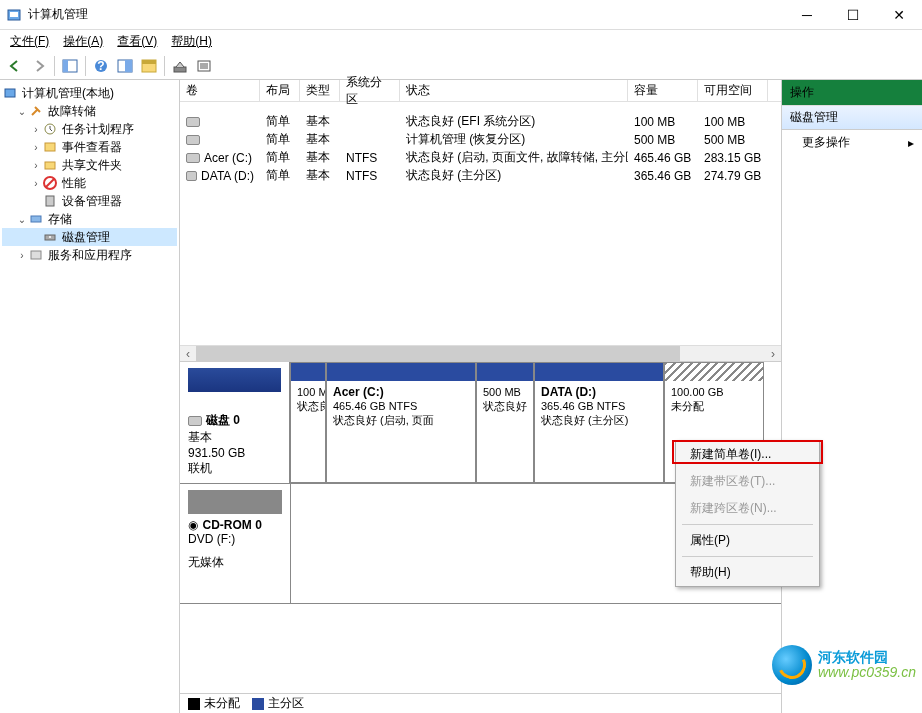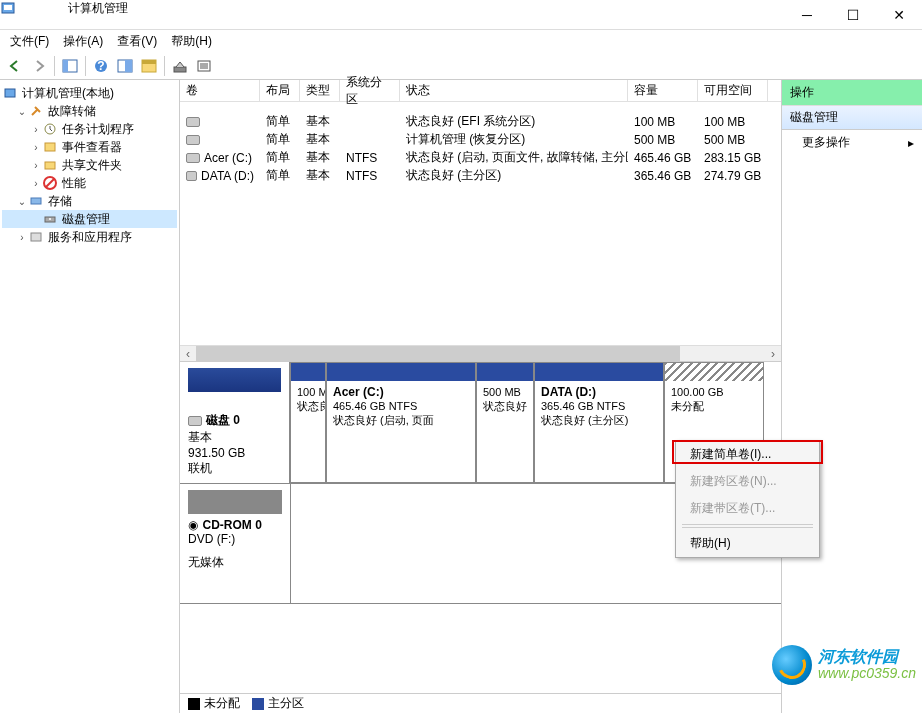--- a/index.html
+++ b/index.html
@@ -1,25 +1,25 @@
 <!DOCTYPE html>
 <html><head>
 <meta charset="utf-8">
 <style>
 * { box-sizing: border-box; margin: 0; padding: 0; font-family: "Microsoft YaHei", "SimSun", sans-serif; font-size: 12px; }
 body { width: 922px; height: 713px; background: #fff; overflow: hidden; position: relative; }
 
-.titlebar { height: 30px; display: flex; align-items: flex-start; border-bottom: 1px solid #ddd; gap: 46px; }
+.titlebar { height: 30px; display: flex; align-items: center; padding-left: 6px; border-bottom: 1px solid #ddd; }
 .titlebar .icon { width: 16px; height: 16px; margin-right: 6px; }
 .titlebar .title { flex: 1; }
 .winbtns { display: flex; height: 100%; }
 .winbtn { width: 46px; display: flex; align-items: center; justify-content: center; font-size: 14px; }
 
 .menubar { height: 22px; display: flex; align-items: center; padding-left: 4px; gap: 2px; }
-.menubar span { padding: 2px 6px; }
+.menubar span { padding: 2px 6px; text-decoration: underline; }
 
 .toolbar { height: 28px; display: flex; align-items: center; padding-left: 4px; gap: 2px; border-bottom: 1px solid #ccc; }
 .toolbtn { width: 22px; height: 22px; display: flex; align-items: center; justify-content: center; border: 1px solid transparent; }
 .tsep { width: 1px; height: 20px; background: #ccc; margin: 0 2px; }
 
 .workspace { display: flex; height: calc(100% - 80px); }
 .tree { width: 180px; border-right: 1px solid #ccc; padding: 4px 2px; overflow: hidden; }
 .tree-row { display: flex; align-items: center; height: 18px; padding: 1px 0; white-space: nowrap; }
 .tree-row .twist { width: 12px; text-align: center; color: #555; font-size: 10px; }
 .tree-row .ticon { width: 16px; height: 16px; margin-right: 4px; display: inline-flex; align-items: center; justify-content: center; }
@@ -51,32 +51,32 @@
 .part-body { padding: 4px 6px; font-size: 11px; line-height: 14px; white-space: nowrap; overflow: hidden; }
 .part-body b { font-weight: bold; }
 .bar-blue { background: #2a4ba0; }
 .bar-hatch { background: repeating-linear-gradient(135deg, #888 0, #888 2px, #fff 2px, #fff 6px); }
 
 .legend { height: 20px; display: flex; align-items: center; padding-left: 8px; gap: 12px; border-top: 1px solid #ccc; }
 .legend .sw { width: 12px; height: 12px; margin-right: 4px; display: inline-block; vertical-align: middle; }
 .legend span { display: inline-flex; align-items: center; }
 
 .actions { width: 140px; }
-.actions-head { background: #86efac; padding: 4px 8px; border-bottom: 1px solid #ddd; }
+.actions-head { background: #15803d; padding: 4px 8px; border-bottom: 1px solid #ddd; }
 .actions-section { background: linear-gradient(#eaf3ff, #d4e7ff); padding: 3px 8px; border-bottom: 1px solid #ccc; }
 .actions-item { padding: 4px 8px 4px 20px; display: flex; align-items: center; justify-content: space-between; }
 
 .context-menu { position: absolute; left: 675px; top: 440px; width: 145px; background: #f5f5f5; border: 1px solid #aaa; box-shadow: 2px 2px 4px rgba(0,0,0,.3); z-index: 100; }
 .ctx-item { padding: 5px 14px; white-space: nowrap; }
 .ctx-item.disabled { color: #999; }
 .ctx-sep { height: 1px; background: #ccc; margin: 2px 6px; }
 .ctx-highlight { position: absolute; left: 672px; top: 440px; width: 151px; height: 24px; border: 2px solid #d00; z-index: 101; pointer-events: none; }
 
 .watermark { position: absolute; right: 6px; bottom: 28px; display: flex; align-items: center; gap: 6px; z-index: 50; }
-.watermark .wtext { color: #0a9bd8; font-size: 16px; font-weight: bold; font-style: italic; text-shadow: 1px 1px 0 #fff; line-height: 1; }
+.watermark .wtext { color: #0a9bd8; font-size: 14px; font-weight: bold; text-shadow: 1px 1px 0 #fff; line-height: 1; }
 .watermark .wurl { color: #7bc043; font-size: 14px; font-style: italic; }
 .wlogo { width: 40px; height: 40px; border-radius: 50%; background: radial-gradient(circle at 35% 35%, #6cf, #08c 60%, #059); position: relative; }
 .wlogo::after { content: ""; position: absolute; inset: 6px; border: 3px solid #fa0; border-radius: 50%; border-top-color: transparent; border-left-color: transparent; transform: rotate(20deg); }
 
 svg { display: block; }
 </style>
 </head>
 <body>
 
 <div class="titlebar">
@@ -205,20 +205,29 @@
       </div>
     <div class="tree-row ind2">
         <span class="twist">›</span>
         <span class="ticon">
           <svg width="14" height="14">
             <circle cx="7" cy="7" r="6" fill="none" stroke="#d33" stroke-width="2"></circle>
             <line x1="3" y1="11" x2="11" y2="3" stroke="#d33" stroke-width="2"></line>
           </svg>
         </span>
         <span>性能</span>
+      </div>
+    <div class="tree-row ind2">
+        <span class="twist"></span>
+        <span class="ticon">
+          <svg width="14" height="14">
+            <rect x="3" y="2" width="8" height="10" fill="#ccc" stroke="#666"></rect>
+          </svg>
+        </span>
+        <span>设备管理器</span>
       </div>
     <div class="tree-row ind1">
         <span class="twist">⌄</span>
         <span class="ticon">
           <svg width="14" height="14">
             <rect x="2" y="4" width="10" height="6" fill="#8ab8e8" stroke="#4a7ab8"></rect>
           </svg>
         </span>
         <span>存储</span>
       </div>
@@ -374,23 +383,24 @@
     <div class="actions-section">磁盘管理</div>
     <div class="actions-item">
         <span>更多操作</span>
         <span>▸</span>
       </div>
   </div>
 </div>
 
 <div class="context-menu">
   <div class="ctx-item">新建简单卷(I)...</div>
+  <div class="ctx-item disabled">新建带区卷(T)...</div>
   <div class="ctx-item disabled">新建跨区卷(N)...</div>
-  <div class="ctx-item disabled">新建带区卷(T)...</div>
   <div class="ctx-sep"></div>
+  <div class="ctx-item">属性(P)</div>
   <div class="ctx-sep"></div>
   <div class="ctx-item">帮助(H)</div>
 </div>
 <div class="ctx-highlight"></div>
 
 <div class="watermark">
   <div class="wlogo"></div>
   <div>
     <div class="wtext">河东软件园</div>
     <div class="wurl">www.pc0359.cn</div>

